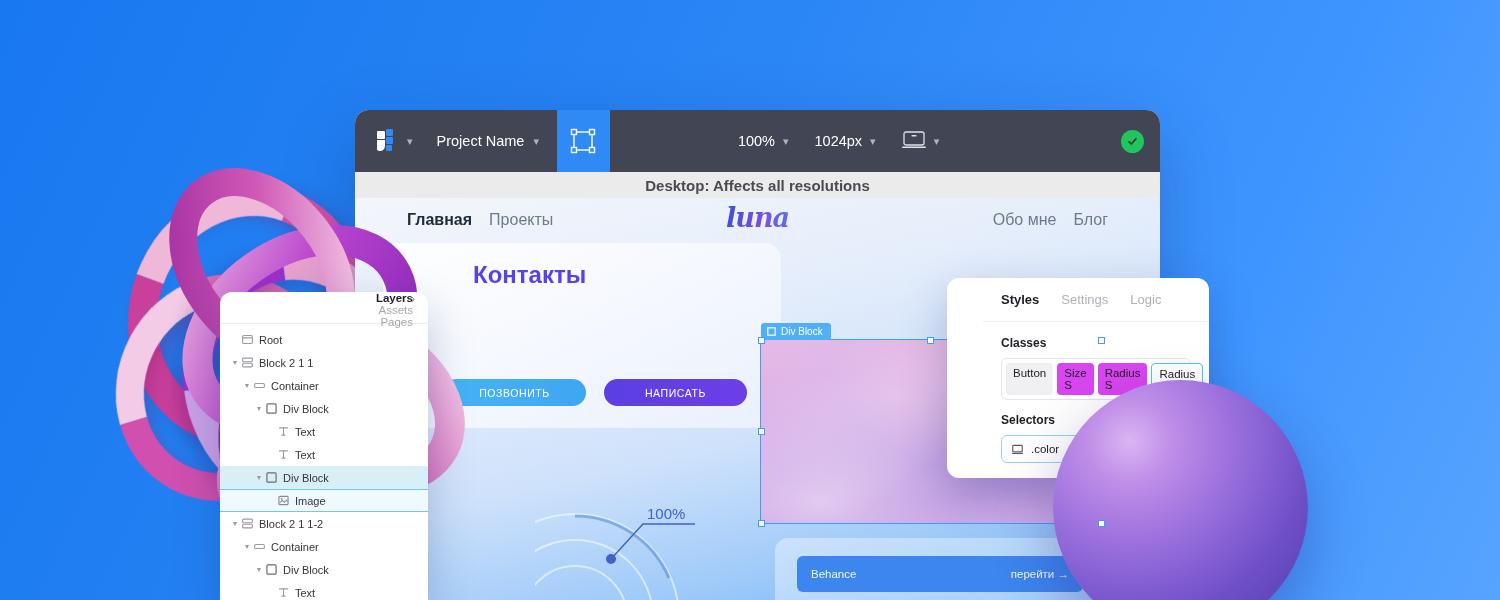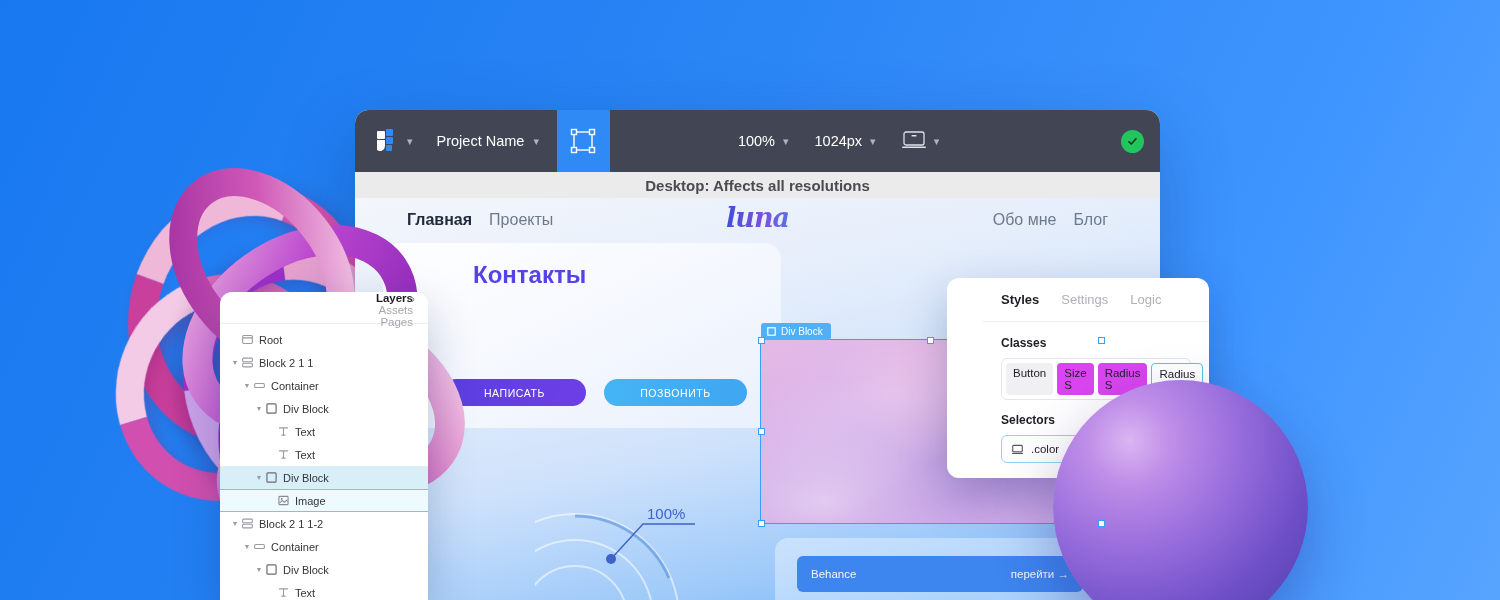--- a/index.html
+++ b/index.html
@@ -341,22 +341,22 @@
       <div class="site-logo">luna</div>
       <div class="nav-right">
         <span class="nav-link">Обо мне</span>
         <span class="nav-link">Блог</span>
       </div>
     </div>
 
     <div class="contacts-card">
       <div class="contacts-title">Контакты</div>
       <div class="btn-row">
+        <div class="pill pill-secondary">ПОЗВОНИТЬ</div>
         <div class="pill pill-primary">НАПИСАТЬ</div>
-        <div class="pill pill-secondary">ПОЗВОНИТЬ</div>
       </div>
     </div>
 
     <svg class="gauge" width="260" height="130" viewBox="0 0 260 130">
       <g fill="none" stroke="#ffffff" stroke-opacity=".55" stroke-width="2">
         <circle cx="40" cy="120" r="52"></circle>
         <circle cx="40" cy="120" r="78"></circle>
         <circle cx="40" cy="120" r="104"></circle>
       </g>
       <path d="M40 18 a102 102 0 0 1 94 62" fill="none" stroke="#3f7fd6" stroke-opacity=".5" stroke-width="3"></path>

